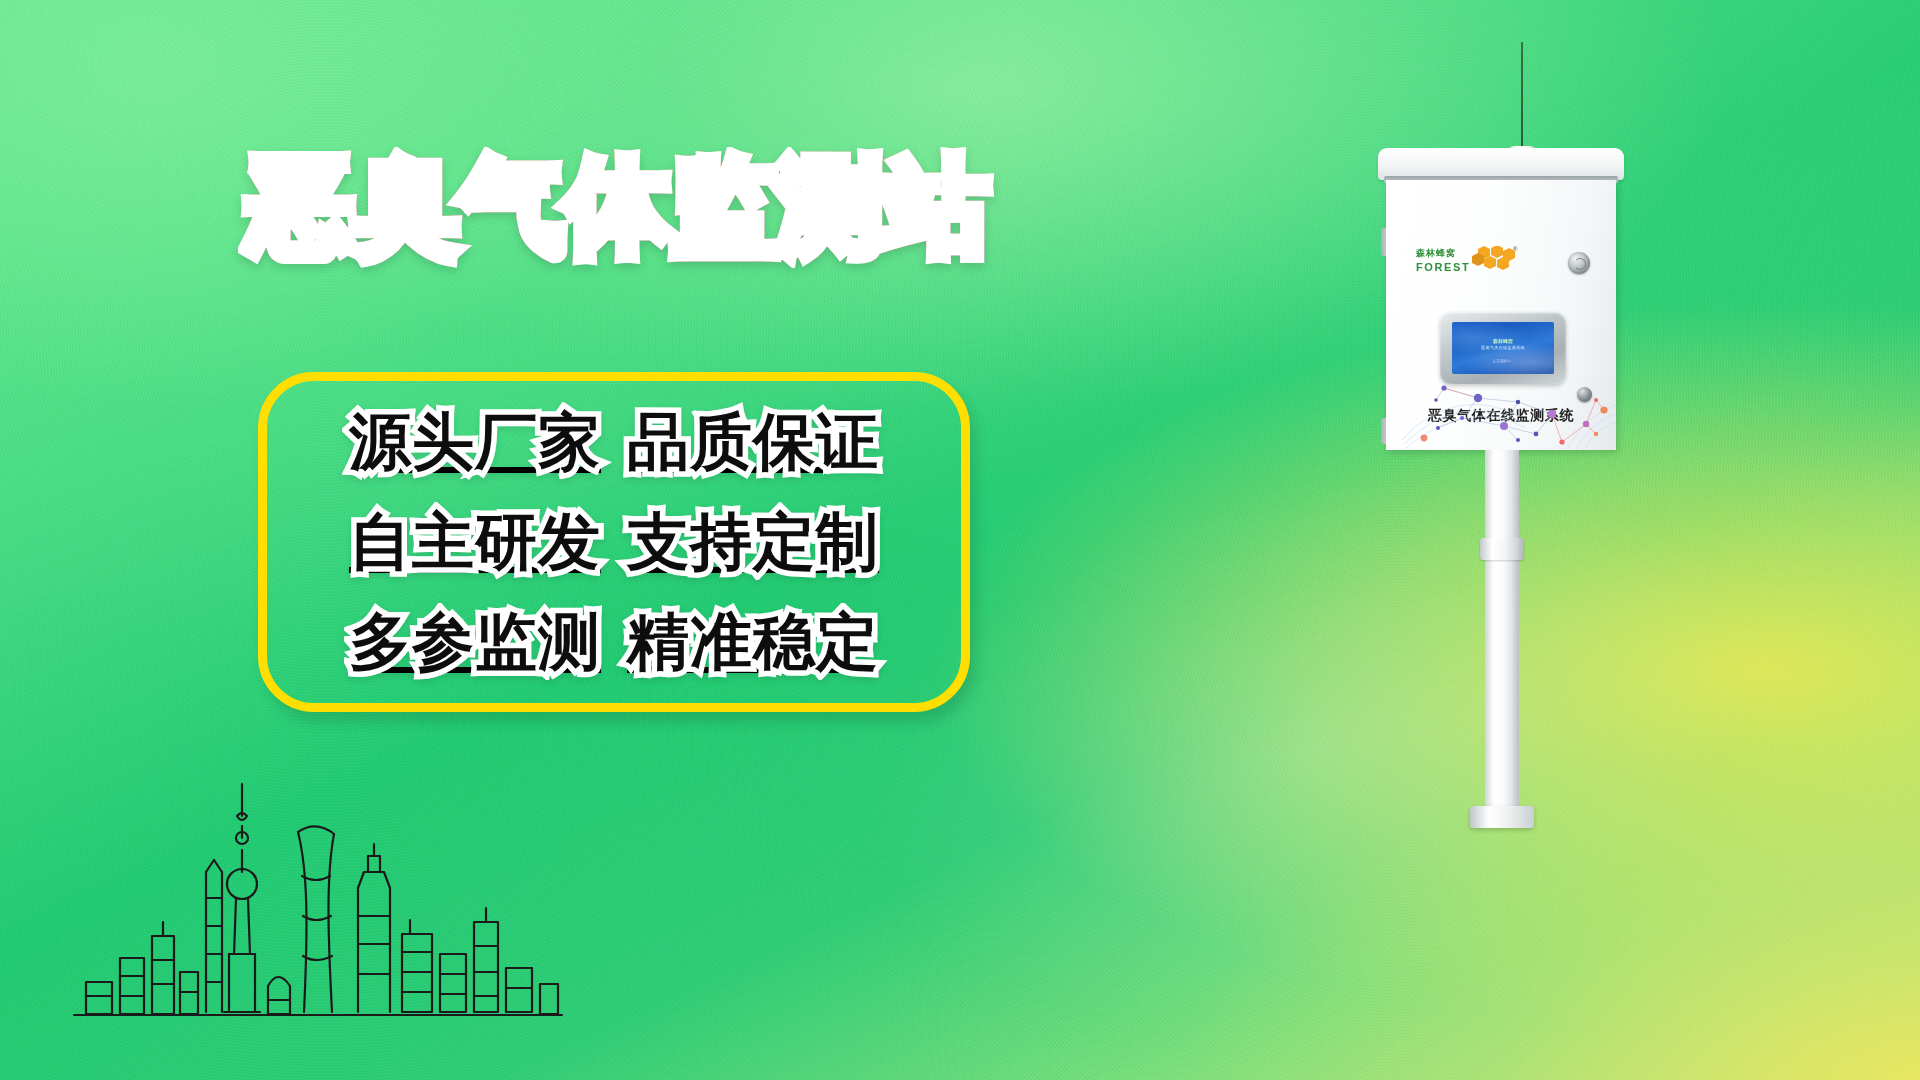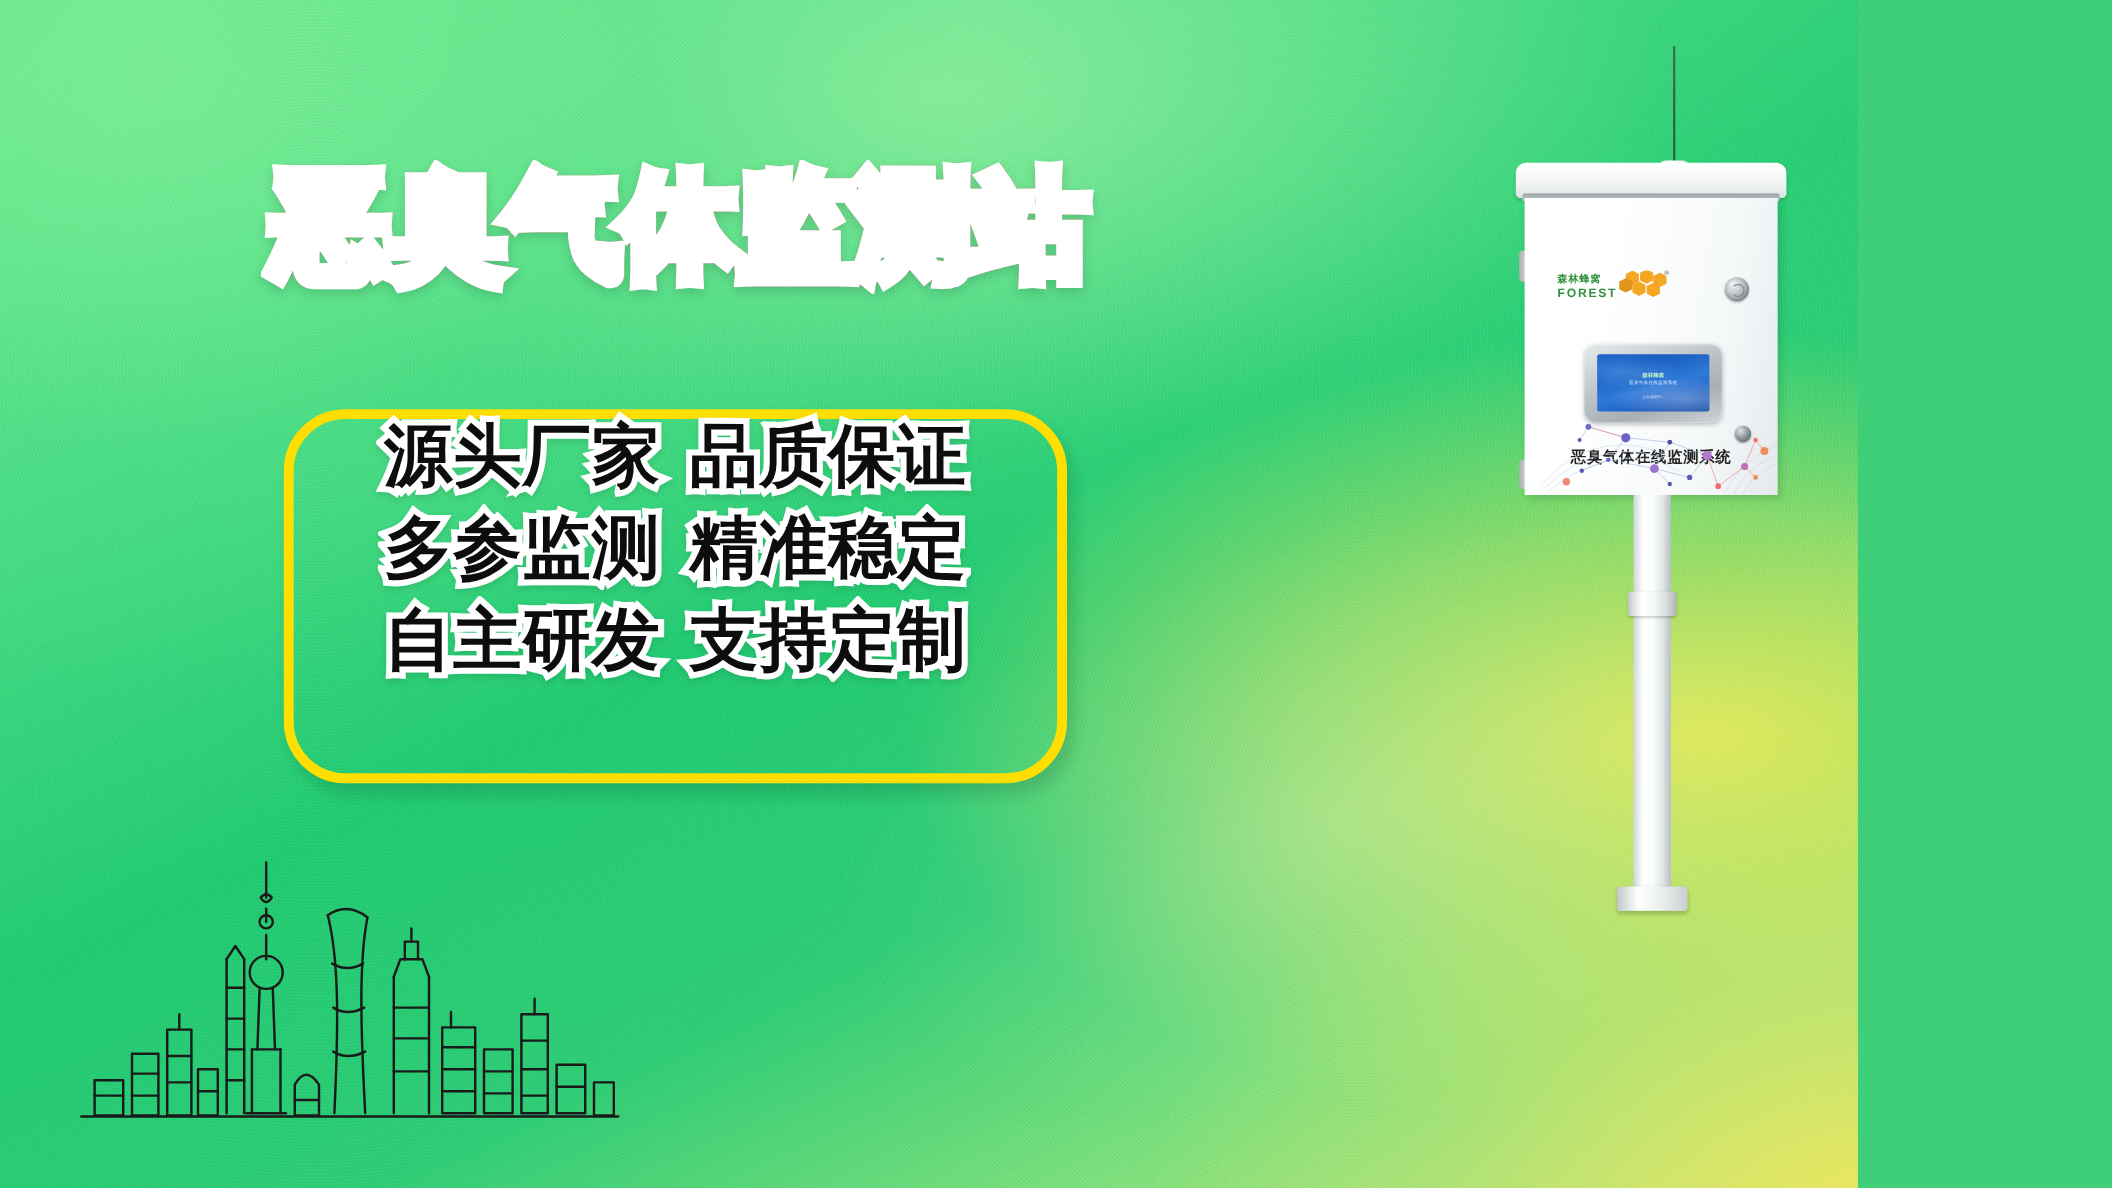--- a/index.html
+++ b/index.html
@@ -6,21 +6,21 @@
   html, body { width:1920px; height:1080px; overflow:hidden; }
   body {
     font-family: "Liberation Sans", "DejaVu Sans", sans-serif;
     background:#3ecf78;
     position:relative;
   }
 
   
   #stage {
     position:absolute; inset:0;
-    width:1689px; height:1080px;
+    width:1920px; height:1080px;
     overflow:hidden;
     background:
       radial-gradient(ellipse 70% 55% at 92% 62%, rgba(228,232,86,0.95) 0%, rgba(214,230,96,0.55) 32%, rgba(120,220,130,0.0) 62%),
       radial-gradient(ellipse 55% 45% at 100% 100%, rgba(236,230,90,0.85) 0%, rgba(200,226,104,0.35) 40%, rgba(120,220,130,0) 70%),
       radial-gradient(ellipse 60% 70% at 8% 6%, rgba(120,236,150,0.95) 0%, rgba(80,222,130,0.4) 45%, rgba(60,206,120,0) 75%),
       radial-gradient(ellipse 80% 60% at 50% 8%, rgba(150,240,160,0.8) 0%, rgba(90,226,135,0.2) 50%, rgba(60,206,120,0) 80%),
       linear-gradient(155deg, #6ef08e 0%, #4ddd87 22%, #22c970 48%, #2ecb74 66%, #79de7a 82%, #c9e77d 100%);
   }
   
   #noise {
@@ -72,21 +72,23 @@
     border-radius:56px;
     box-shadow: 6px 10px 14px rgba(0,0,0,.13);
   }
 
   
   #features {
     position:absolute;
     left:258px; top:372px;
     width:712px; height:340px;
     display:flex; flex-direction:column;
-    align-items:center; 
+    align-items:center; justify-content:center;
+    gap:16px;
+    text-decoration:underline;
   }
   .feat {
     font-size:62px;
     font-weight:900;
     letter-spacing:1px;
     white-space:nowrap;
     color:#0d0d0d;
     -webkit-text-stroke:11px #ffffff;
     paint-order: stroke fill;
     filter: drop-shadow(0 3px 3px rgba(0,0,0,.10));
@@ -256,22 +258,22 @@
 
   <div id="noise"></div>
   <div id="sweep"></div>
 
   <div id="title">恶臭气体监测站</div>
 
   <div id="feature-box"></div>
 
   <div id="features">
     <div class="feat"><span>源头厂家</span><span class="gap"></span><span>品质保证</span></div>
+    <div class="feat"><span>自主研发</span><span class="gap"></span><span>支持定制</span></div>
     <div class="feat"><span>多参监测</span><span class="gap"></span><span>精准稳定</span></div>
-    <div class="feat"><span>自主研发</span><span class="gap"></span><span>支持定制</span></div>
   </div>
 
   <svg id="skyline" viewBox="0 0 520 260" fill="none" stroke="#1a1a1a" stroke-width="2.2" stroke-linejoin="round" stroke-linecap="round">
 
     <path d="M196 8 L196 40"></path>
     <path d="M191 40 q5 -6 10 0 q-5 8 -10 0 Z"></path>
     <path d="M196 50 L196 62"></path>
     <path d="M190 62 a6 6 0 1 0 12 0 a6 6 0 1 0 -12 0"></path>
     <path d="M196 74 L196 96"></path>
     <path d="M181 108 a15 15 0 1 0 30 0 a15 15 0 1 0 -30 0"></path>

